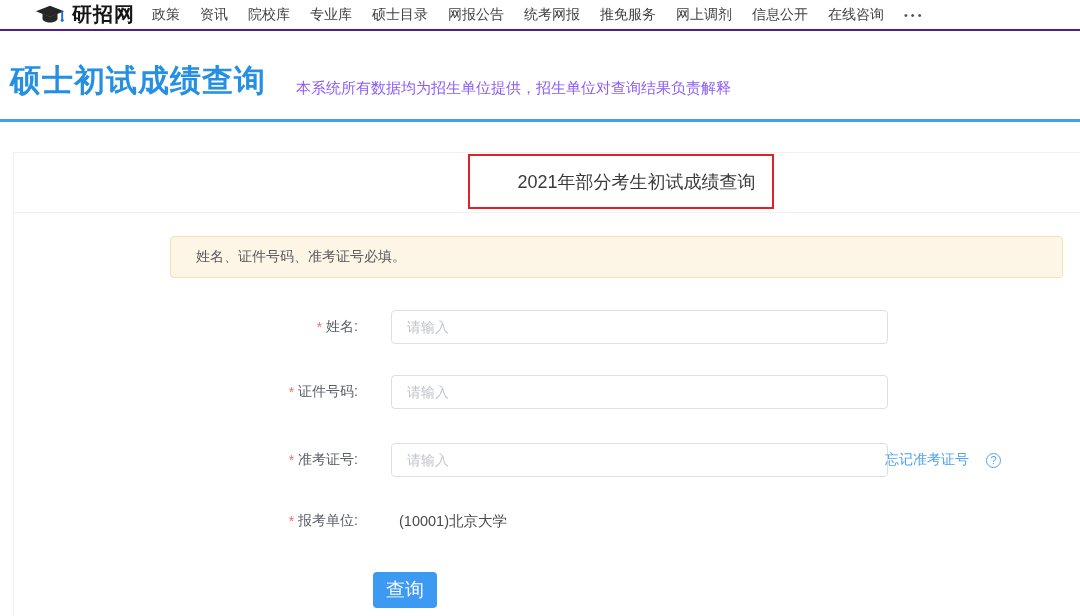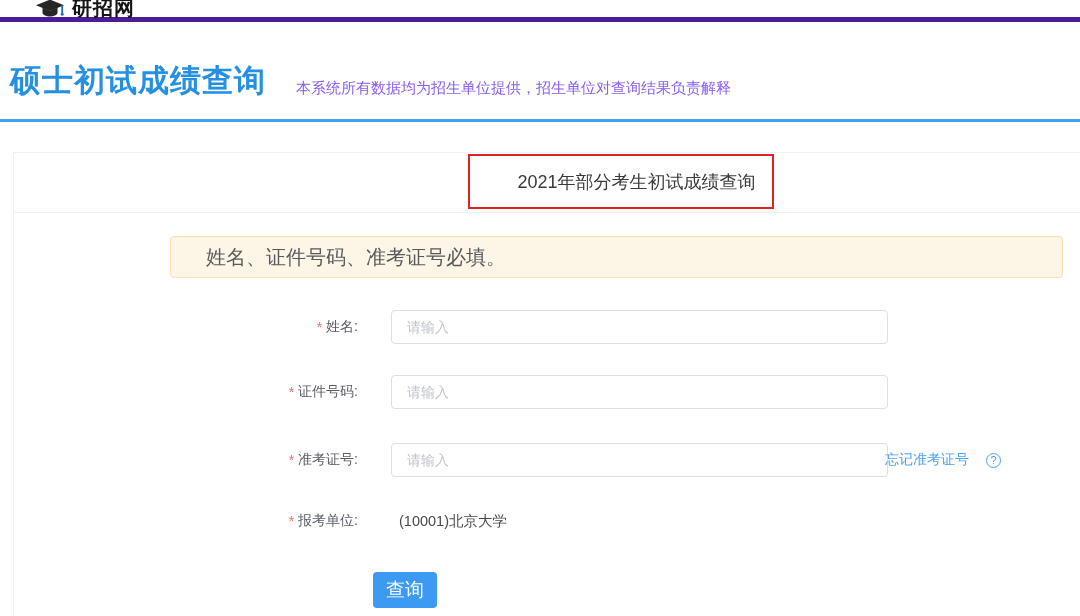--- a/index.html
+++ b/index.html
@@ -16,22 +16,22 @@
   html, body { width: 1080px; height: 616px; overflow: hidden; }
   body {
     position: relative;
     background: #fff;
     font-family: "Liberation Sans", "DejaVu Sans", sans-serif;
     color: #333;
   }
 
   
   .topbar {
-    position: absolute; top: 0; left: 0; width: 1080px; height: 22px;
-    background: #fff; border-bottom: 5px solid #4c1d95;
+    position: absolute; top: 0; left: 0; width: 1080px; height: 31px;
+    background: #fff; border-bottom: 2px solid #4c1d95;
     display: flex; align-items: center; padding-left: 35px;
   }
   .logo { display: flex; align-items: center; gap: 7px; cursor: pointer; }
   .logo-text { font-size: 20px; font-weight: 700; color: #151515; letter-spacing: 1px; }
   .nav-items { display: flex; align-items: center; margin-left: 17px; gap: 20px; }
   .nav-item { font-size: 14px; color: #3f3f3f; cursor: pointer; white-space: nowrap; }
   .nav-more { font-size: 11px; color: #555; letter-spacing: 3px; cursor: pointer; }
 
   
   .page-title {
@@ -62,22 +62,22 @@
   .panel-title { font-size: 18px; color: #3a3a3a; }
   .annotation-box {
     position: absolute; left: 468px; top: 154px; width: 306px; height: 55px;
     border: 2px solid var(--annotation-red); z-index: 6; pointer-events: none;
   }
 
   
   .alert {
     position: absolute; left: 170px; top: 236px; width: 893px; height: 42px;
     background: var(--alert-bg); border: 1px solid var(--alert-border); border-radius: 4px;
-    display: flex; align-items: center; padding-left: 35px;
-    font-size: 20px; color: #57595c;
+    display: flex; align-items: center; padding-left: 25px;
+    font-size: 14px; color: #57595c;
   }
 
   
   .form-label {
     position: absolute; left: 170px; width: 188px; height: 34px;
     display: flex; align-items: center; justify-content: flex-end;
     font-size: 14px; color: #5a5e66;
   }
   .req { color: var(--required-red); margin-right: 4px; font-size: 14px; }
   .form-input {
@@ -120,20 +120,34 @@
     <span style="display:inline-flex;">
       <svg width="30" height="22" viewBox="0 0 32 22">
         <polygon points="16,1 31,7 16,13 1,7" fill="#262626"></polygon>
         <path d="M8 9.5 v5.5 c0 2.2 4 4 8 4 s8 -1.8 8 -4 v-5.5 l-8 3.4 z" fill="#262626"></path>
         <rect x="28" y="7" width="2" height="9" fill="#1d6fd6"></rect>
         <circle cx="29" cy="16.6" r="1.6" fill="#1d6fd6"></circle>
       </svg>
     </span>
     <span class="logo-text">研招网</span>
   </div>
+  <div class="nav-items">
+    <span class="nav-item">政策</span>
+    <span class="nav-item">资讯</span>
+    <span class="nav-item">院校库</span>
+    <span class="nav-item">专业库</span>
+    <span class="nav-item">硕士目录</span>
+    <span class="nav-item">网报公告</span>
+    <span class="nav-item">统考网报</span>
+    <span class="nav-item">推免服务</span>
+    <span class="nav-item">网上调剂</span>
+    <span class="nav-item">信息公开</span>
+    <span class="nav-item">在线咨询</span>
+    <span class="nav-more">•••</span>
+  </div>
 </div>
 
 <h1 class="page-title">硕士初试成绩查询</h1>
 <div class="page-subtitle">本系统所有数据均为招生单位提供，招生单位对查询结果负责解释</div>
 <div class="blue-rule"></div>
 
 <div class="panel">
   <div class="panel-header-divider"></div>
 </div>
 

